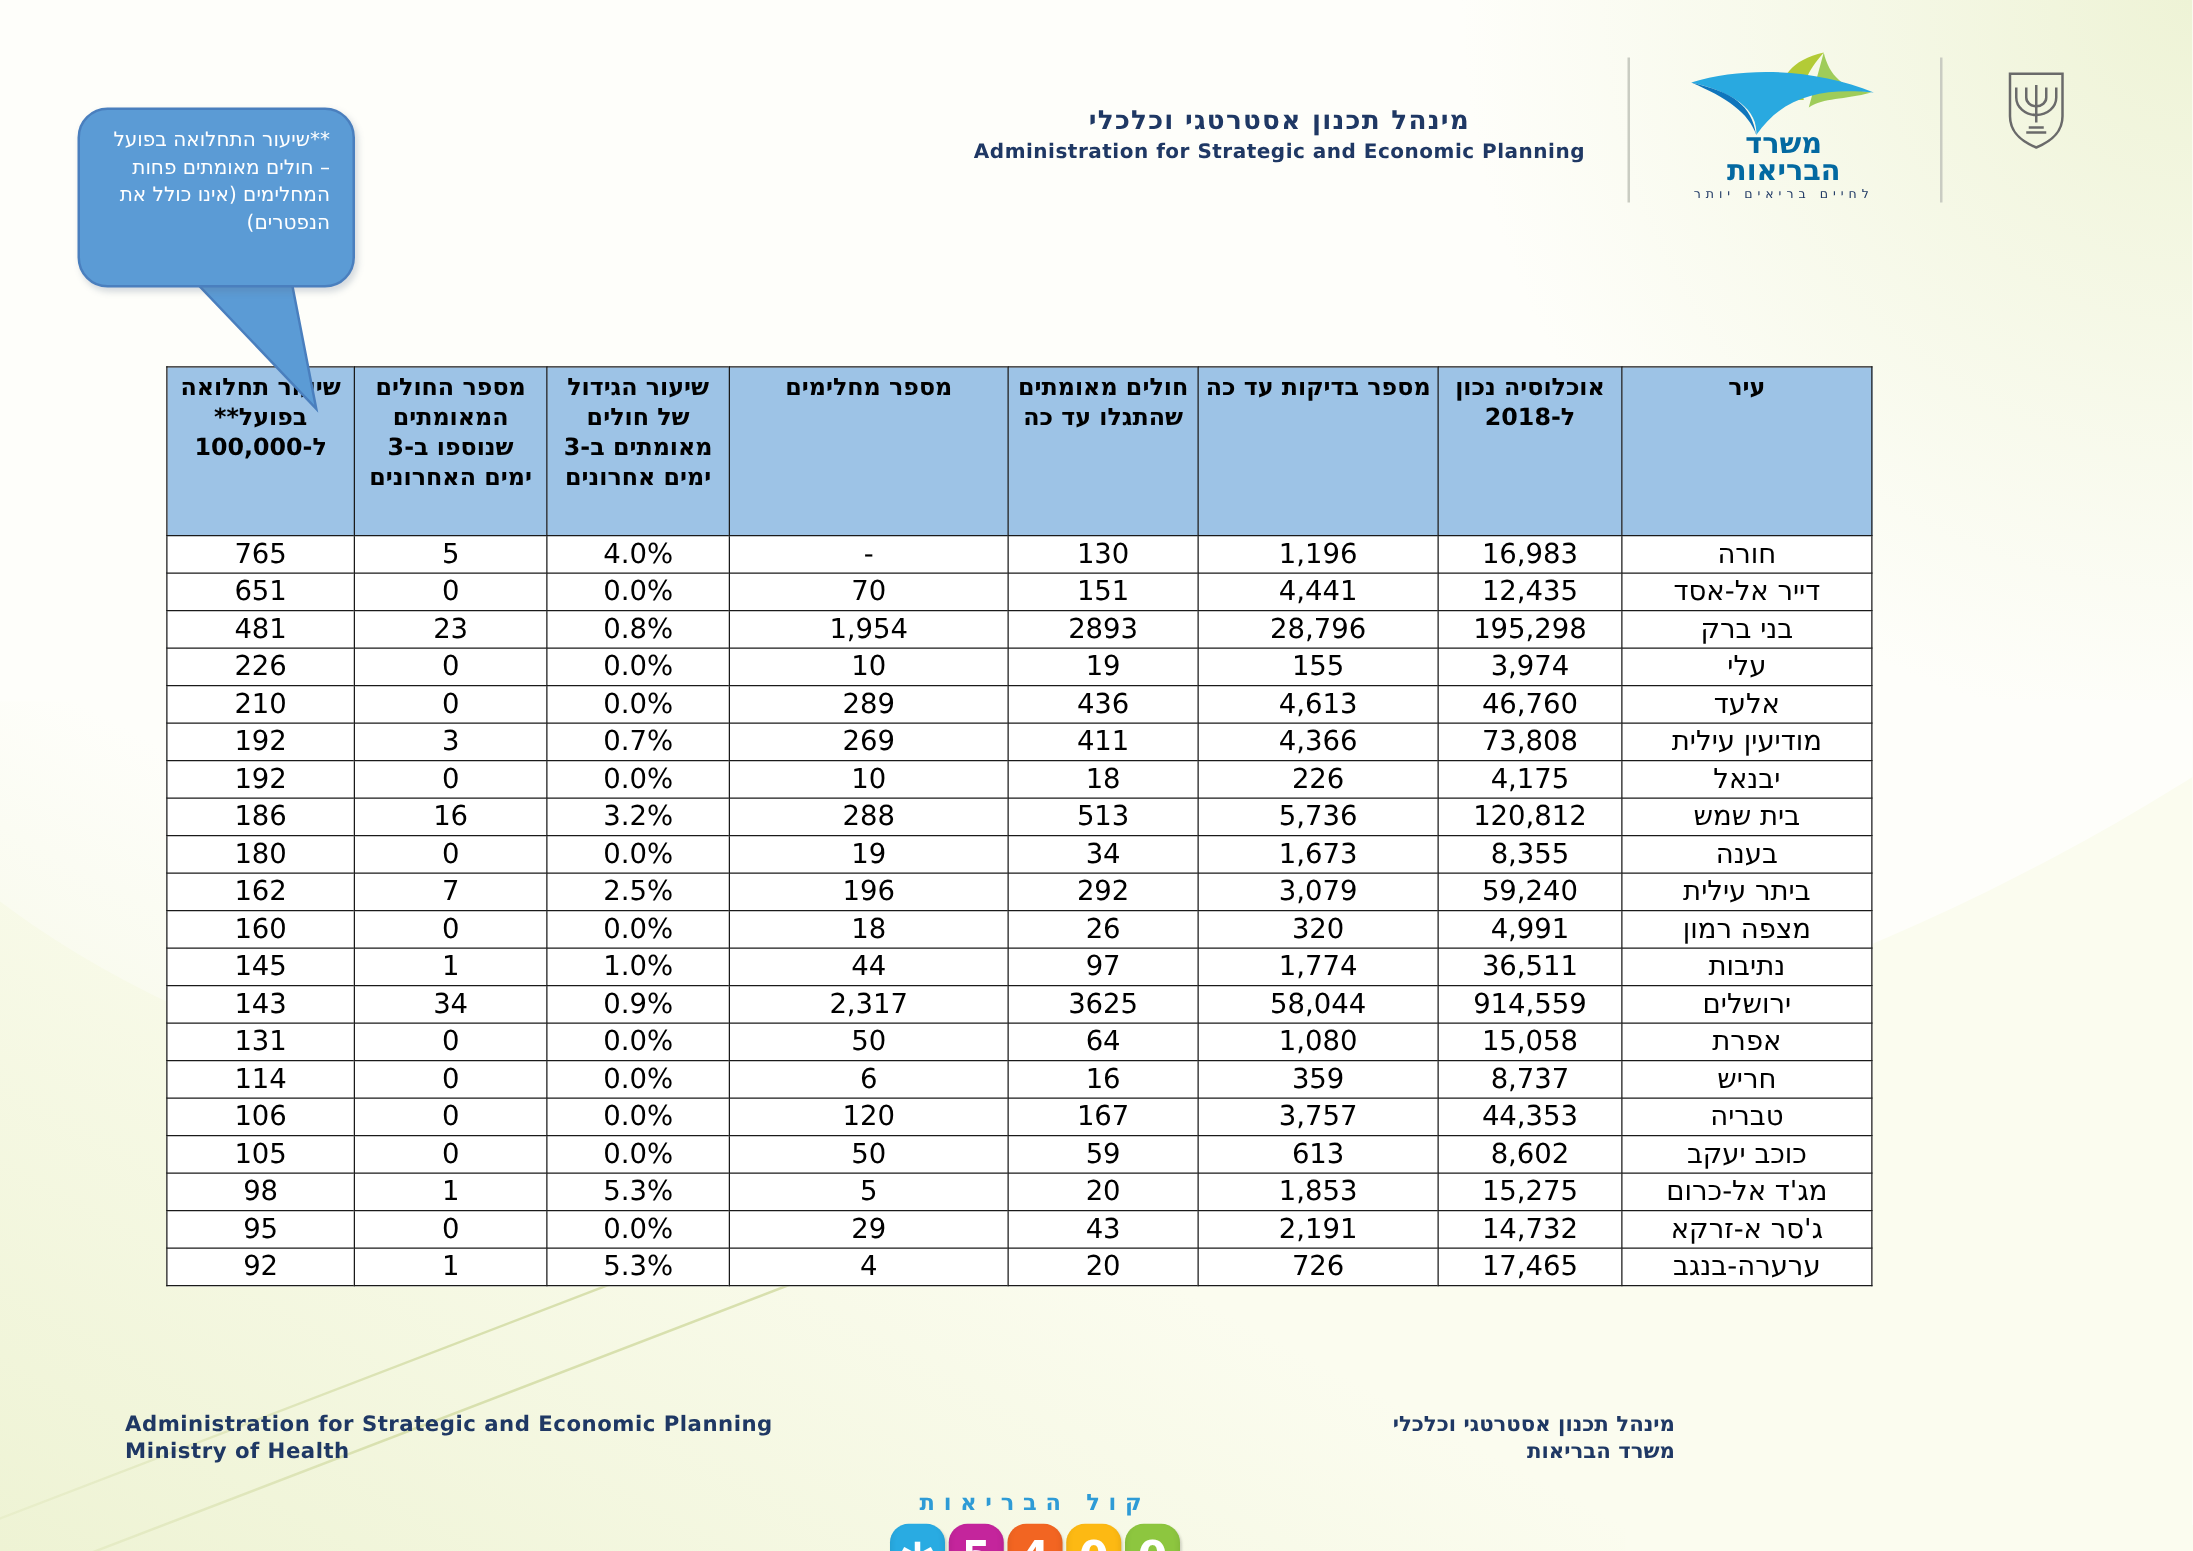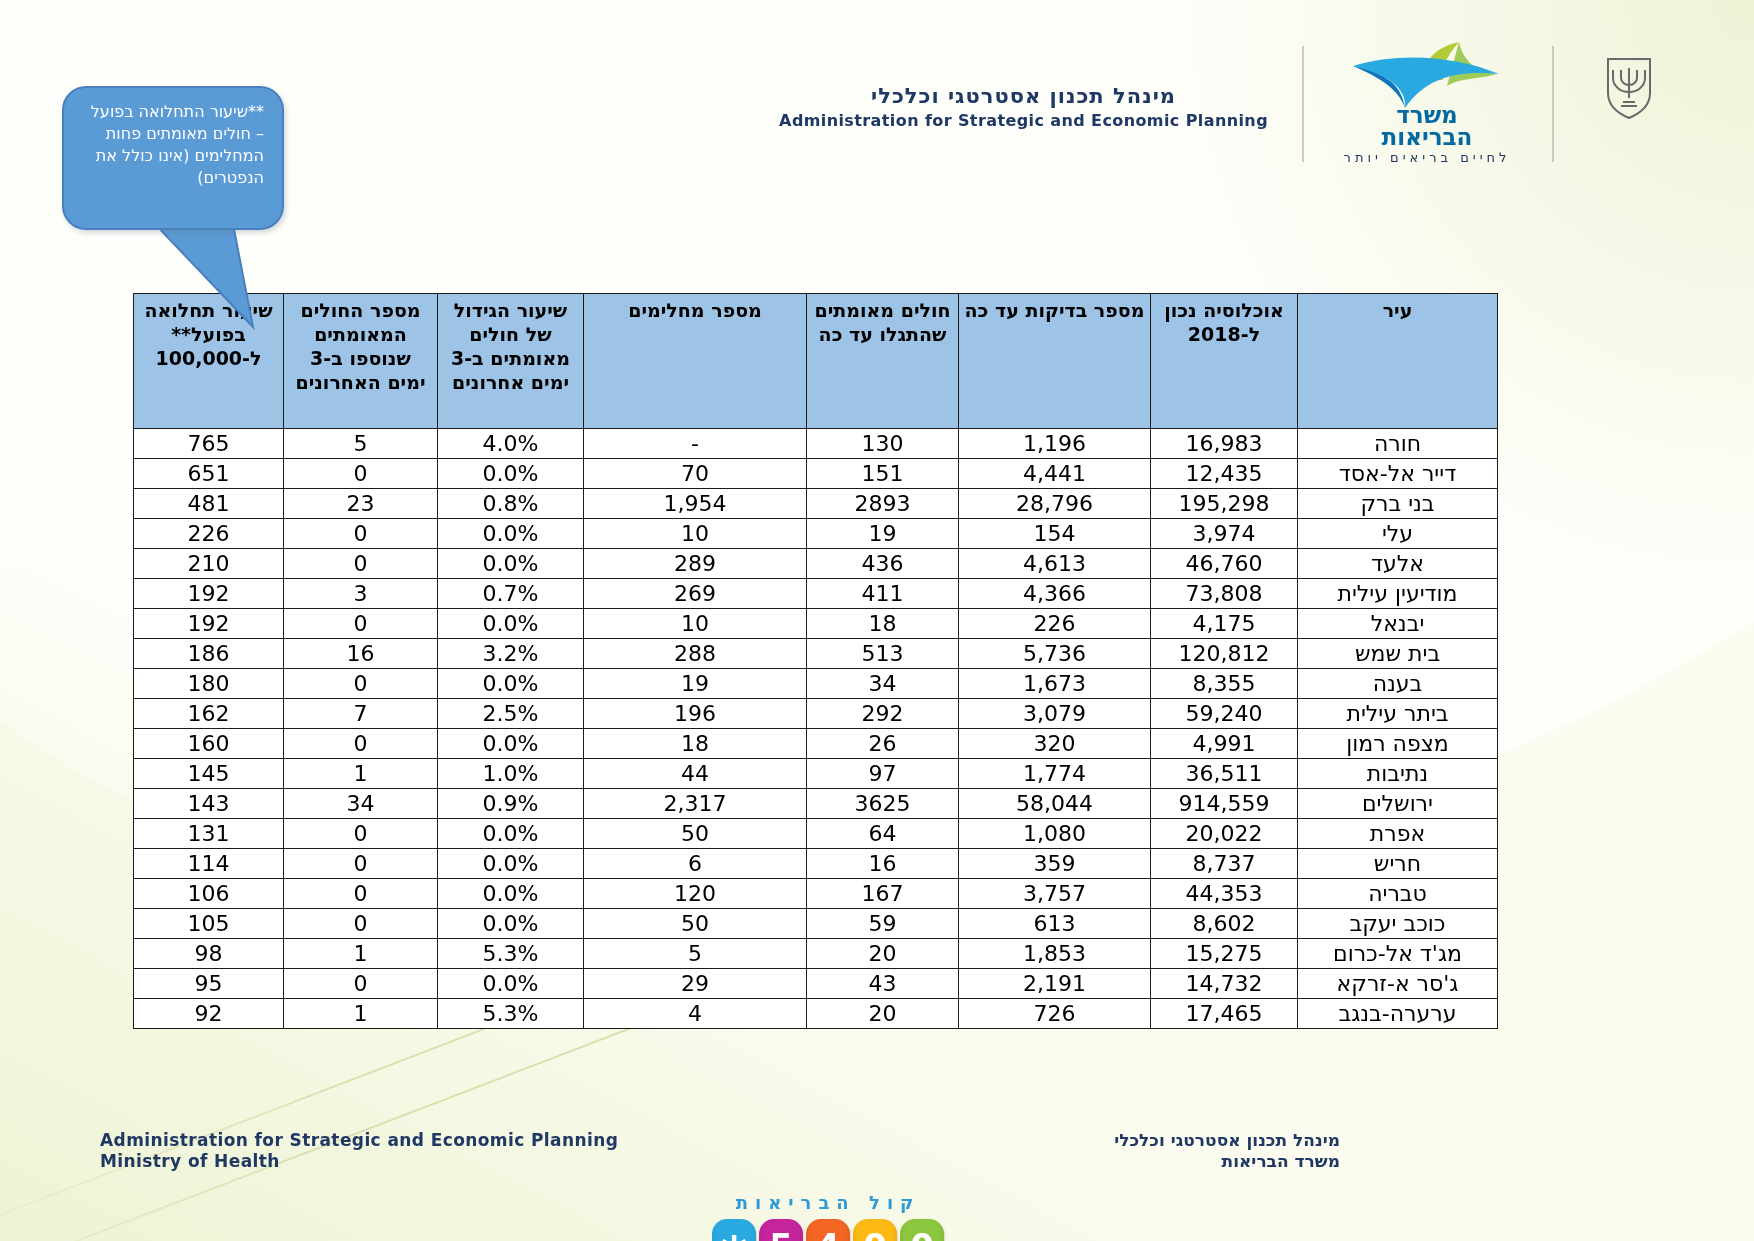--- a/index.html
+++ b/index.html
@@ -32,21 +32,21 @@
 
   
   .org-block{ position:absolute; right:486px; top:84px; text-align:center; color:#1F3864; }
   .org-he{ font-size:21px; font-weight:bold; letter-spacing:1px; direction:rtl; }
   .org-en{ font-size:16px; font-weight:bold; letter-spacing:0.4px; margin-top:3px; }
   .vdiv{ position:absolute; top:46px; height:116px; width:2px; background:#c9ccc2; }
   .vdiv1{ left:1302px; } .vdiv2{ left:1552px; }
   .moh-logo{ position:absolute; left:1322px; top:40px; width:210px; text-align:center; }
   .moh-logo svg{ display:block; margin:0 auto; }
   .moh-name{ color:#0369a1; font-weight:bold; font-size:23px; line-height:22px; direction:rtl; margin-top:-6px; }
-  .moh-tagline{ color:#1F3864; font-size:13px; letter-spacing:4px; direction:rtl; margin-top:2px; }
+  .moh-tagline{ color:#1F3864; font-size:10px; letter-spacing:4px; direction:rtl; margin-top:2px; }
   .emblem{ position:absolute; left:1598px; top:56px; }
 
   
   .doc-title{ position:absolute; right:241px; top:222px; direction:rtl;
     font-size:27px; font-weight:bold; color:#000; }
 
   
   .data-table{ position:absolute; left:133px; top:293px; width:1364px;
     border-collapse:collapse; table-layout:fixed; direction:rtl; z-index:2;
     background:#fff; }
@@ -179,21 +179,21 @@
           <td>28,796</td>
           <td>2893</td>
           <td>1,954</td>
           <td>0.8%</td>
           <td>23</td>
           <td>481</td>
         </tr>
         <tr>
           <td>עלי</td>
           <td>3,974</td>
-          <td>154</td>
+          <td>155</td>
           <td>19</td>
           <td>10</td>
           <td>0.0%</td>
           <td>0</td>
           <td>226</td>
         </tr>
         <tr>
           <td>אלעד</td>
           <td>46,760</td>
           <td>4,613</td>
@@ -278,21 +278,21 @@
           <td>914,559</td>
           <td>58,044</td>
           <td>3625</td>
           <td>2,317</td>
           <td>0.9%</td>
           <td>34</td>
           <td>143</td>
         </tr>
         <tr>
           <td>אפרת</td>
-          <td>20,022</td>
+          <td>15,058</td>
           <td>1,080</td>
           <td>64</td>
           <td>50</td>
           <td>0.0%</td>
           <td>0</td>
           <td>131</td>
         </tr>
         <tr>
           <td>חריש</td>
           <td>8,737</td>

